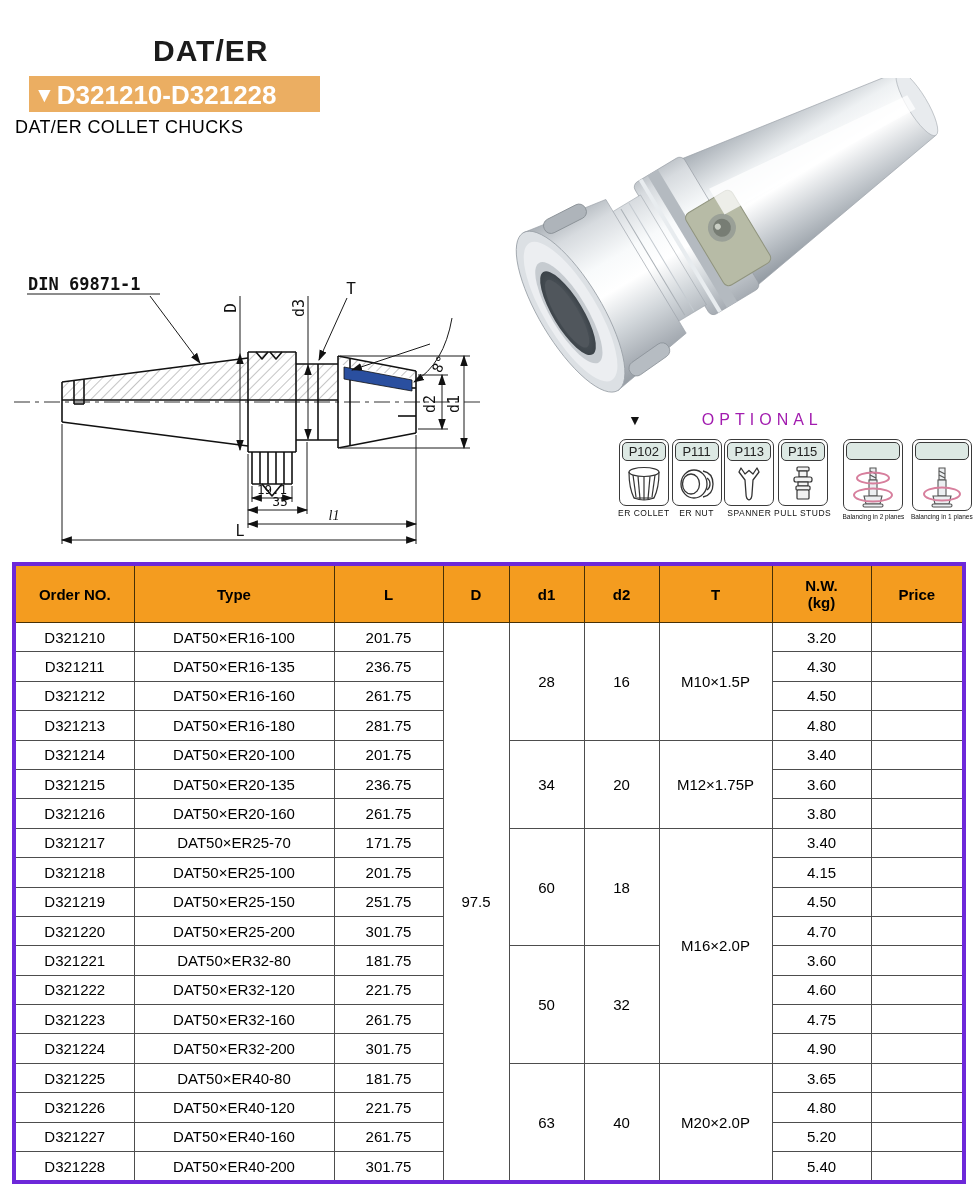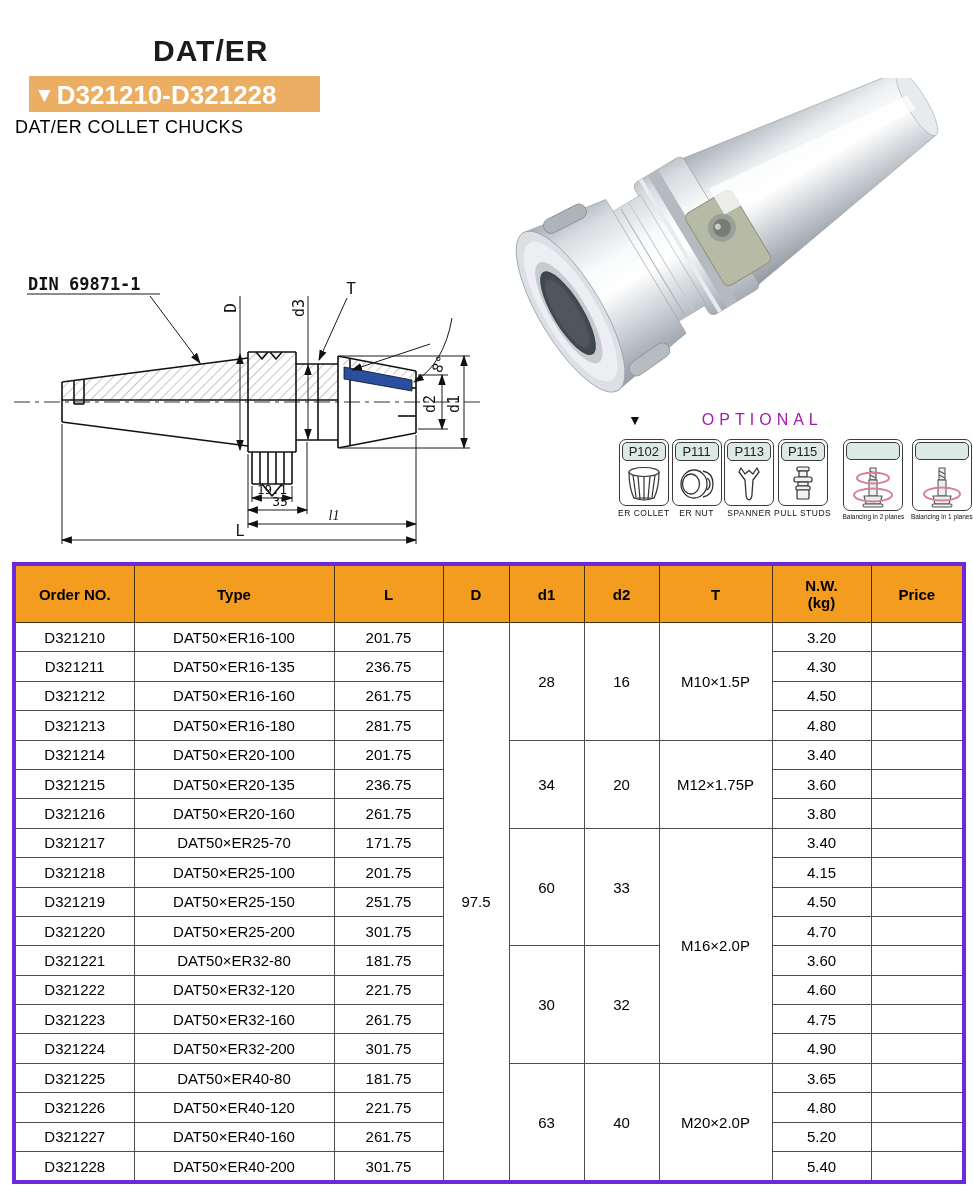--- a/index.html
+++ b/index.html
@@ -422,21 +422,21 @@
         <td>DAT50×ER20-160</td>
         <td>261.75</td>
         <td>3.80</td>
         <td></td>
       </tr>
       <tr>
         <td>D321217</td>
         <td>DAT50×ER25-70</td>
         <td>171.75</td>
         <td rowspan="4">60</td>
-        <td rowspan="4">33</td>
+        <td rowspan="4">18</td>
         <td rowspan="8">M16×2.0P</td>
         <td>3.40</td>
         <td></td>
       </tr>
       <tr>
         <td>D321218</td>
         <td>DAT50×ER25-100</td>
         <td>201.75</td>
         <td>4.15</td>
         <td></td>
@@ -452,21 +452,21 @@
         <td>D321220</td>
         <td>DAT50×ER25-200</td>
         <td>301.75</td>
         <td>4.70</td>
         <td></td>
       </tr>
       <tr>
         <td>D321221</td>
         <td>DAT50×ER32-80</td>
         <td>181.75</td>
-        <td rowspan="4">30</td>
+        <td rowspan="4">50</td>
         <td rowspan="4">32</td>
         <td>3.60</td>
         <td></td>
       </tr>
       <tr>
         <td>D321222</td>
         <td>DAT50×ER32-120</td>
         <td>221.75</td>
         <td>4.60</td>
         <td></td>

